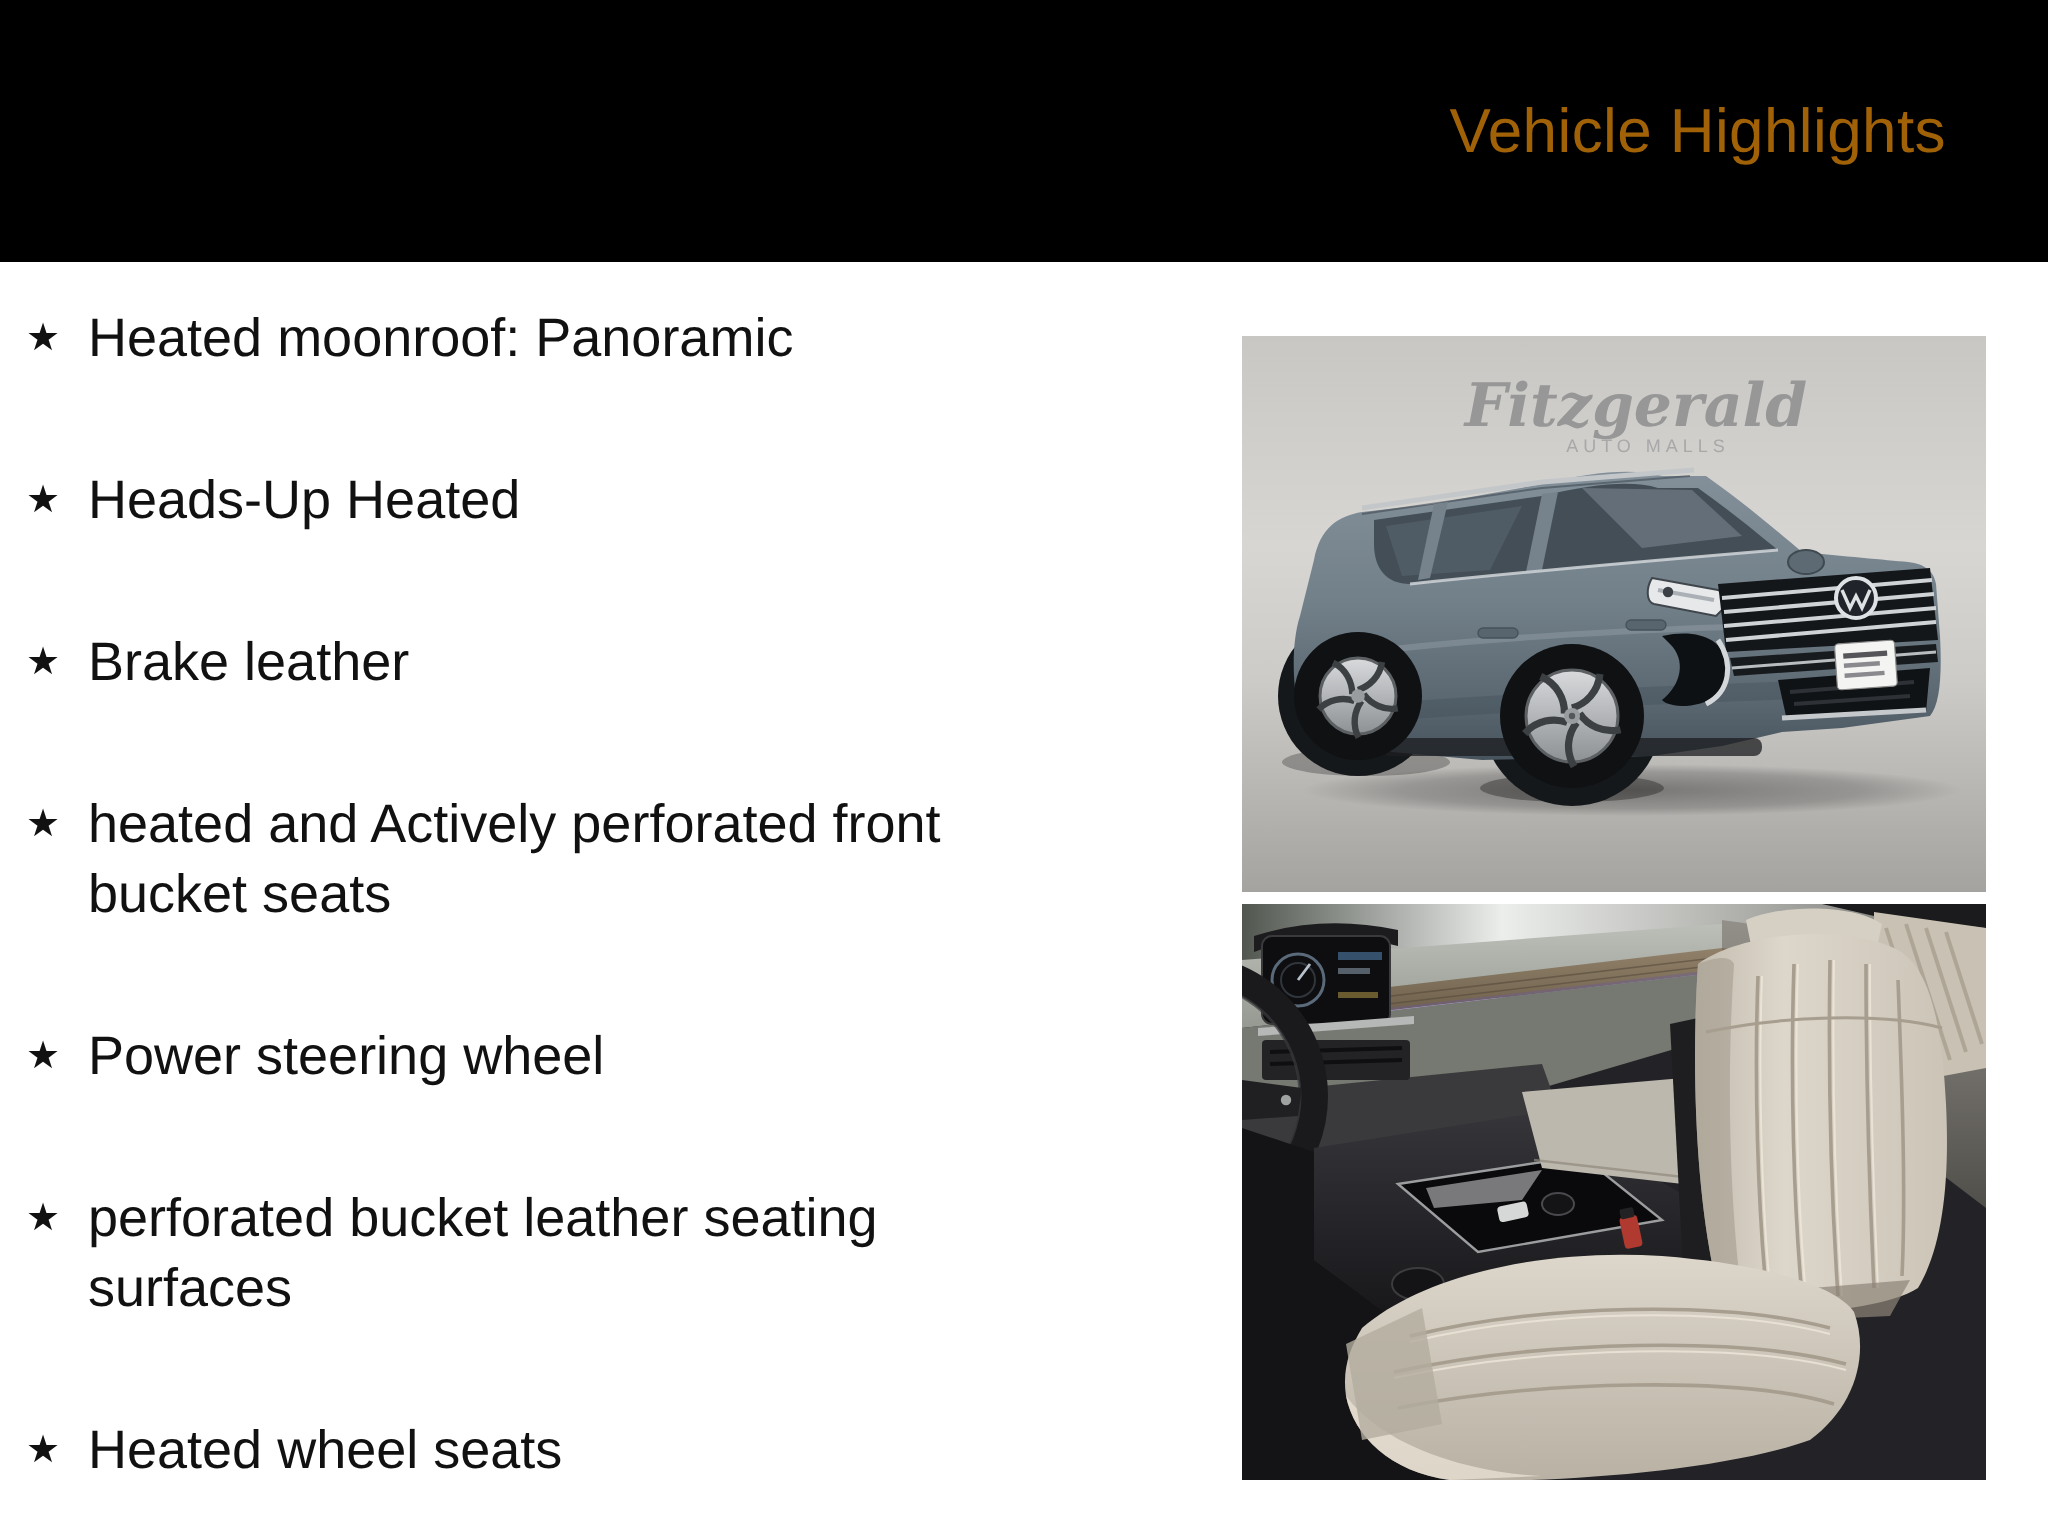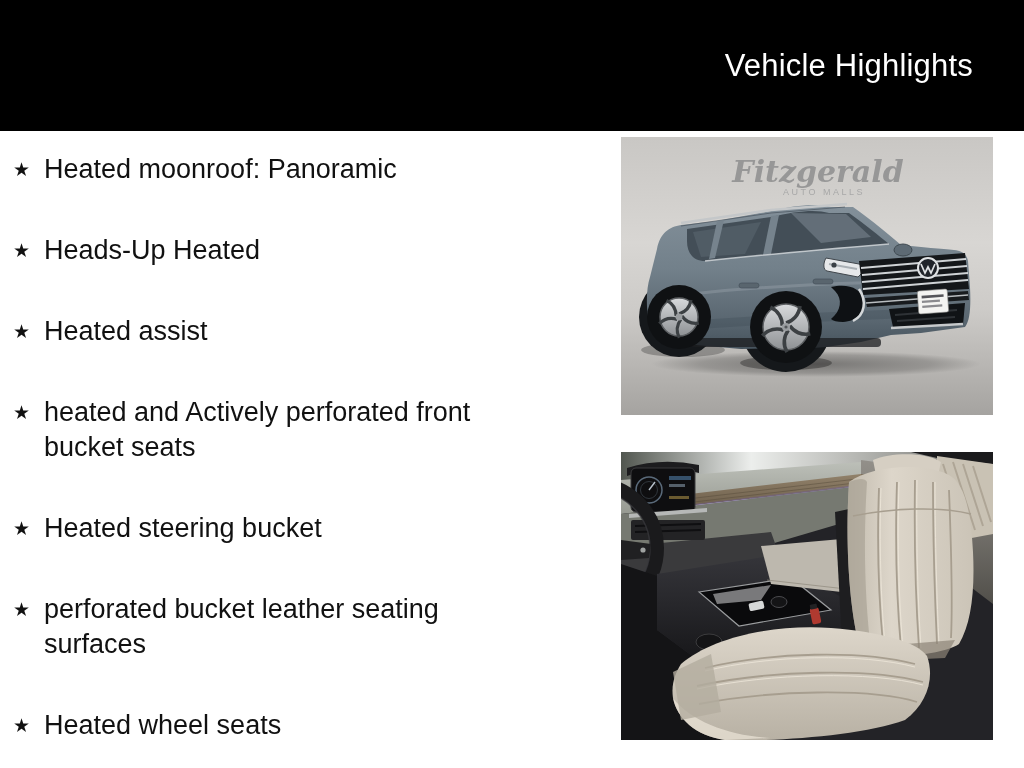--- a/index.html
+++ b/index.html
@@ -6,67 +6,67 @@
   body{
     width:1024px;height:768px;position:relative;overflow:hidden;
     background:#ffffff;font-family:"Liberation Sans",sans-serif;
   }
   .header-bar{
     position:absolute;top:0;left:0;width:1024px;height:131px;
     background:#000000;display:flex;align-items:center;justify-content:flex-end;
     padding-right:51px;box-sizing:border-box;
   }
   .page-title{
-    color:#ffffff;font-size:31px;font-weight:400;letter-spacing:.2px;
+    color:#a16207;font-size:31px;font-weight:400;letter-spacing:.2px;
   }
   .features-list{
     position:absolute;left:13px;top:152px;width:512px;
     list-style:none;margin:0;padding:0;
   }
   .feature-item{
     display:flex;align-items:flex-start;
     font-size:27px;line-height:35px;color:#111111;
     margin-bottom:46px;
   }
   .star-bullet{
     flex:0 0 31px;width:31px;font-size:19px;line-height:35px;color:#111111;
   }
   .feature-text{flex:1 1 auto;}
   .photo{position:absolute;left:621px;margin:0;padding:0;}
   .photo svg{display:block;}
-  .photo-exterior{top:137px;width:328px;height:278px;border-radius:22px;}
+  .photo-exterior{top:168px;width:328px;height:278px;border-radius:22px;}
   .photo-interior{top:452px;width:372px;height:288px;}
 </style>
 </head>
 <body>
 
 <div class="header-bar">
   <span class="page-title">Vehicle Highlights</span>
 </div>
 
 <ul class="features-list">
   <li class="feature-item">
     <span class="star-bullet">★</span>
     <span class="feature-text">Heated moonroof: Panoramic</span>
   </li>
   <li class="feature-item">
     <span class="star-bullet">★</span>
     <span class="feature-text">Heads-Up Heated</span>
   </li>
   <li class="feature-item">
     <span class="star-bullet">★</span>
-    <span class="feature-text">Heated assist</span>
+    <span class="feature-text">Brake leather</span>
   </li>
   <li class="feature-item">
     <span class="star-bullet">★</span>
     <span class="feature-text">heated and Actively perforated front bucket seats</span>
   </li>
   <li class="feature-item">
     <span class="star-bullet">★</span>
-    <span class="feature-text">Heated steering bucket</span>
+    <span class="feature-text">Power steering wheel</span>
   </li>
   <li class="feature-item">
     <span class="star-bullet">★</span>
     <span class="feature-text">perforated bucket leather seating surfaces</span>
   </li>
   <li class="feature-item">
     <span class="star-bullet">★</span>
     <span class="feature-text">Heated wheel seats</span>
   </li>
 </ul>

